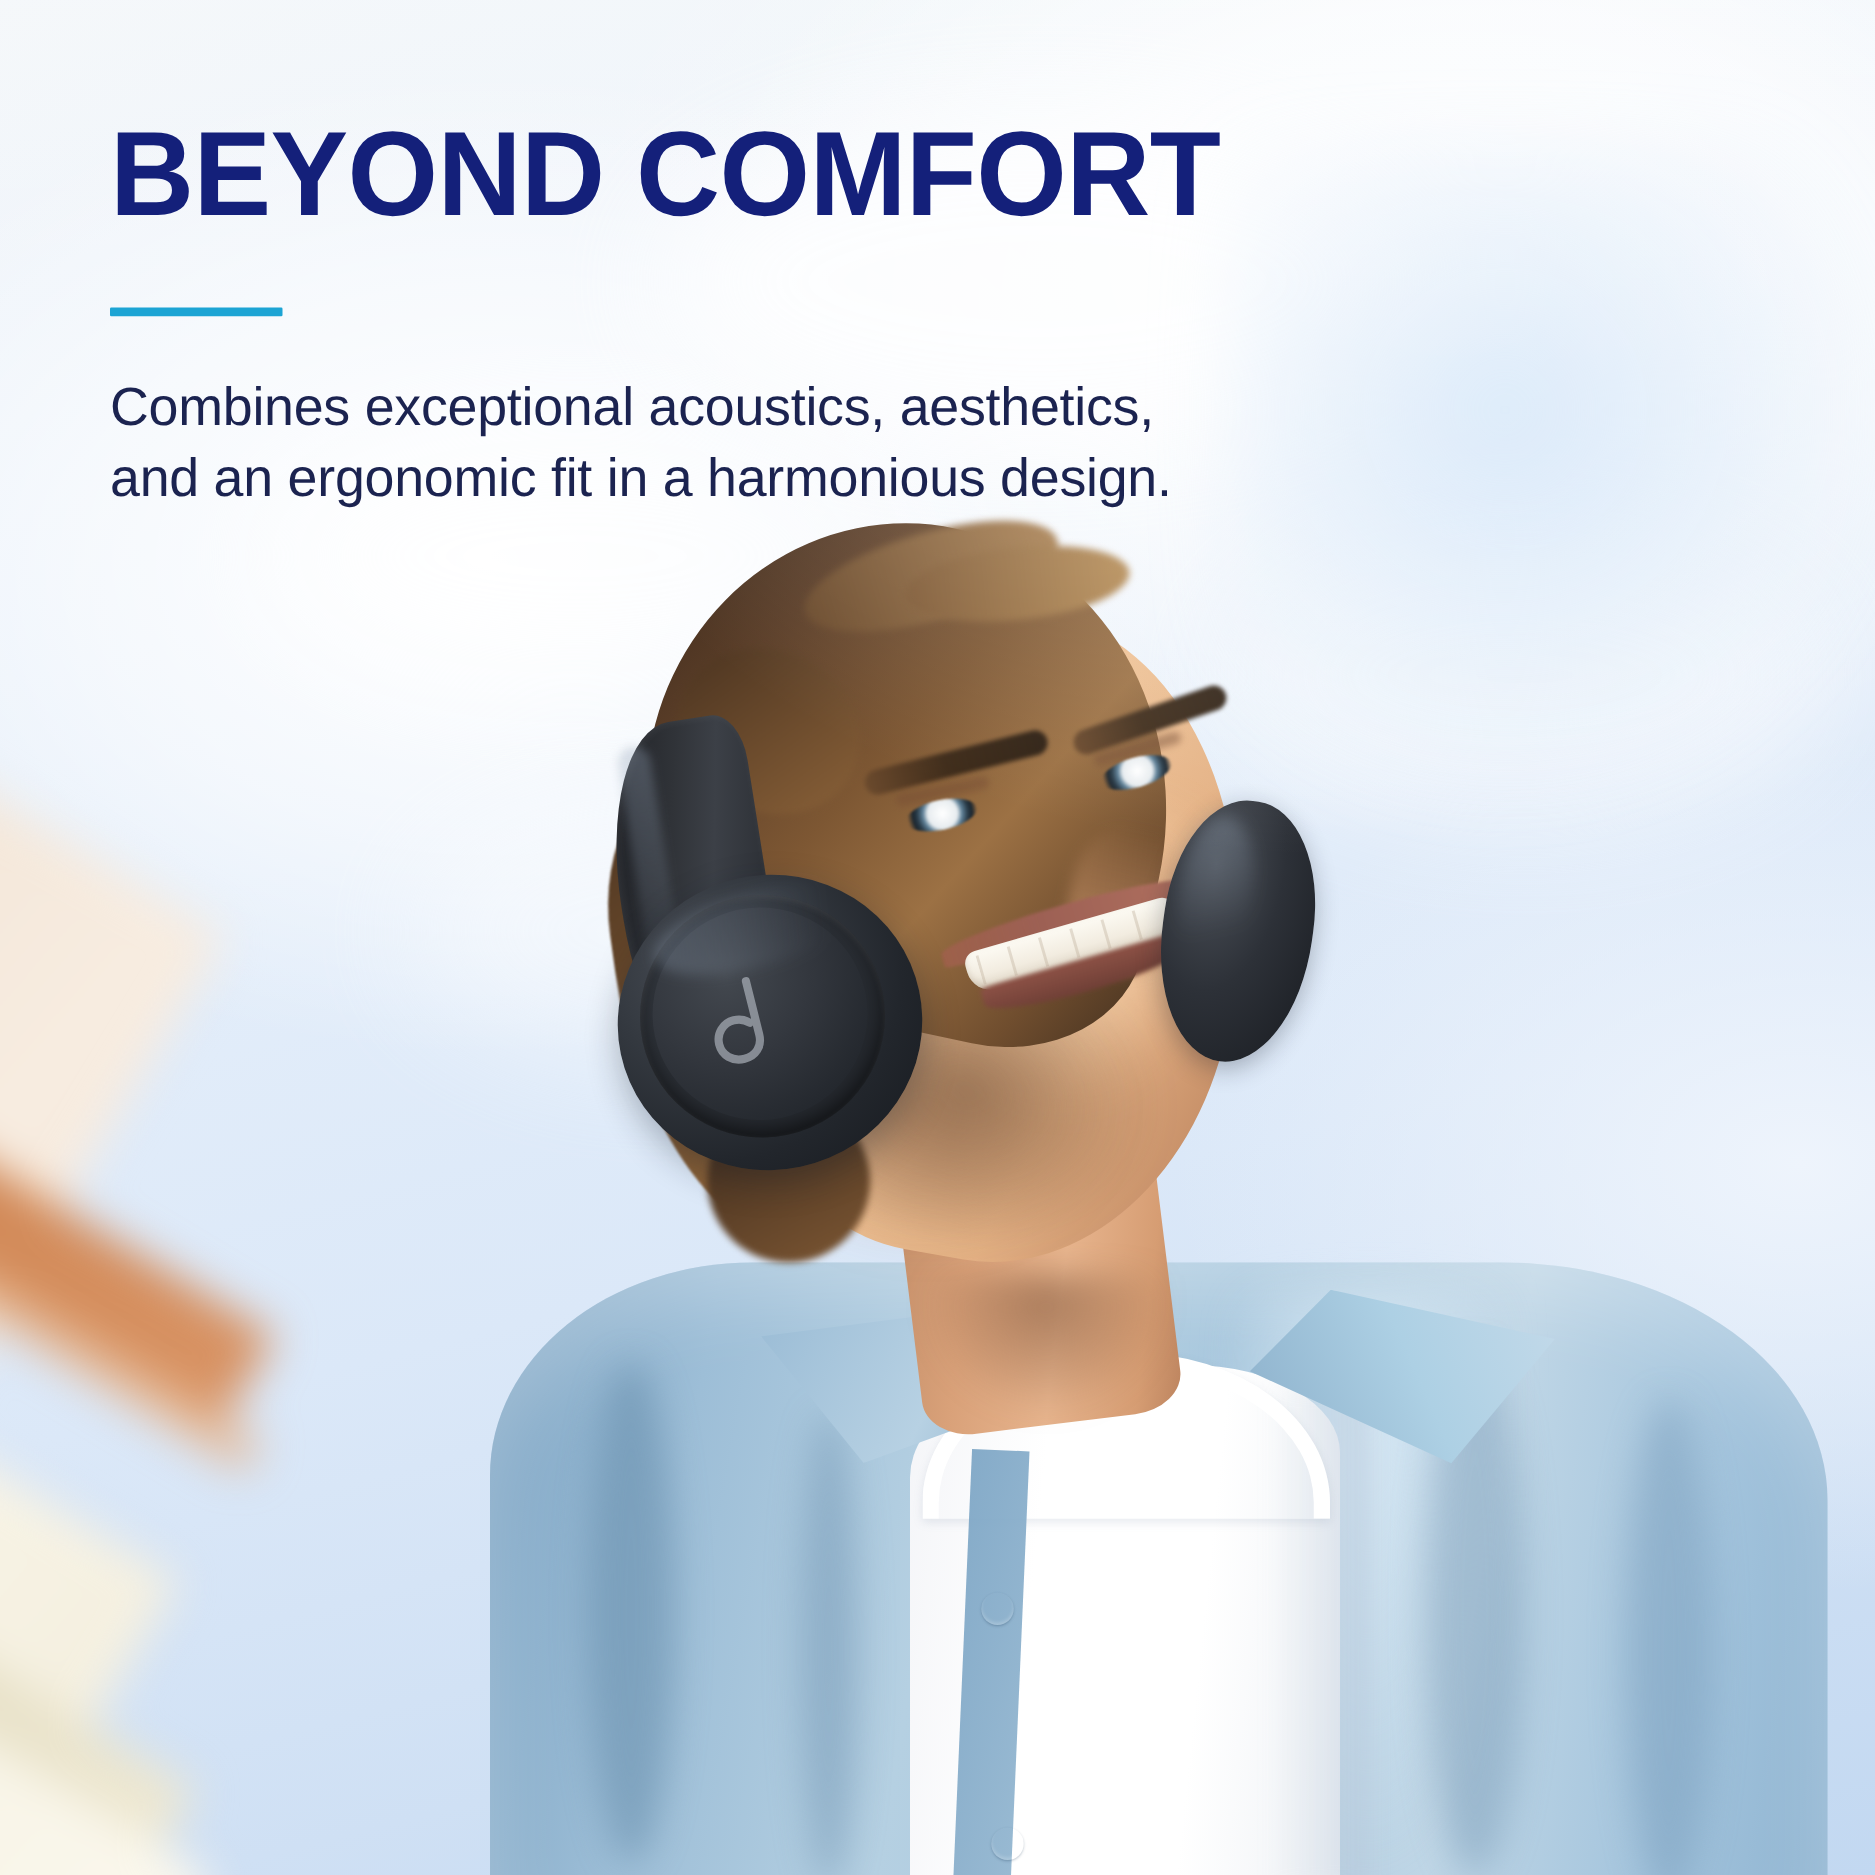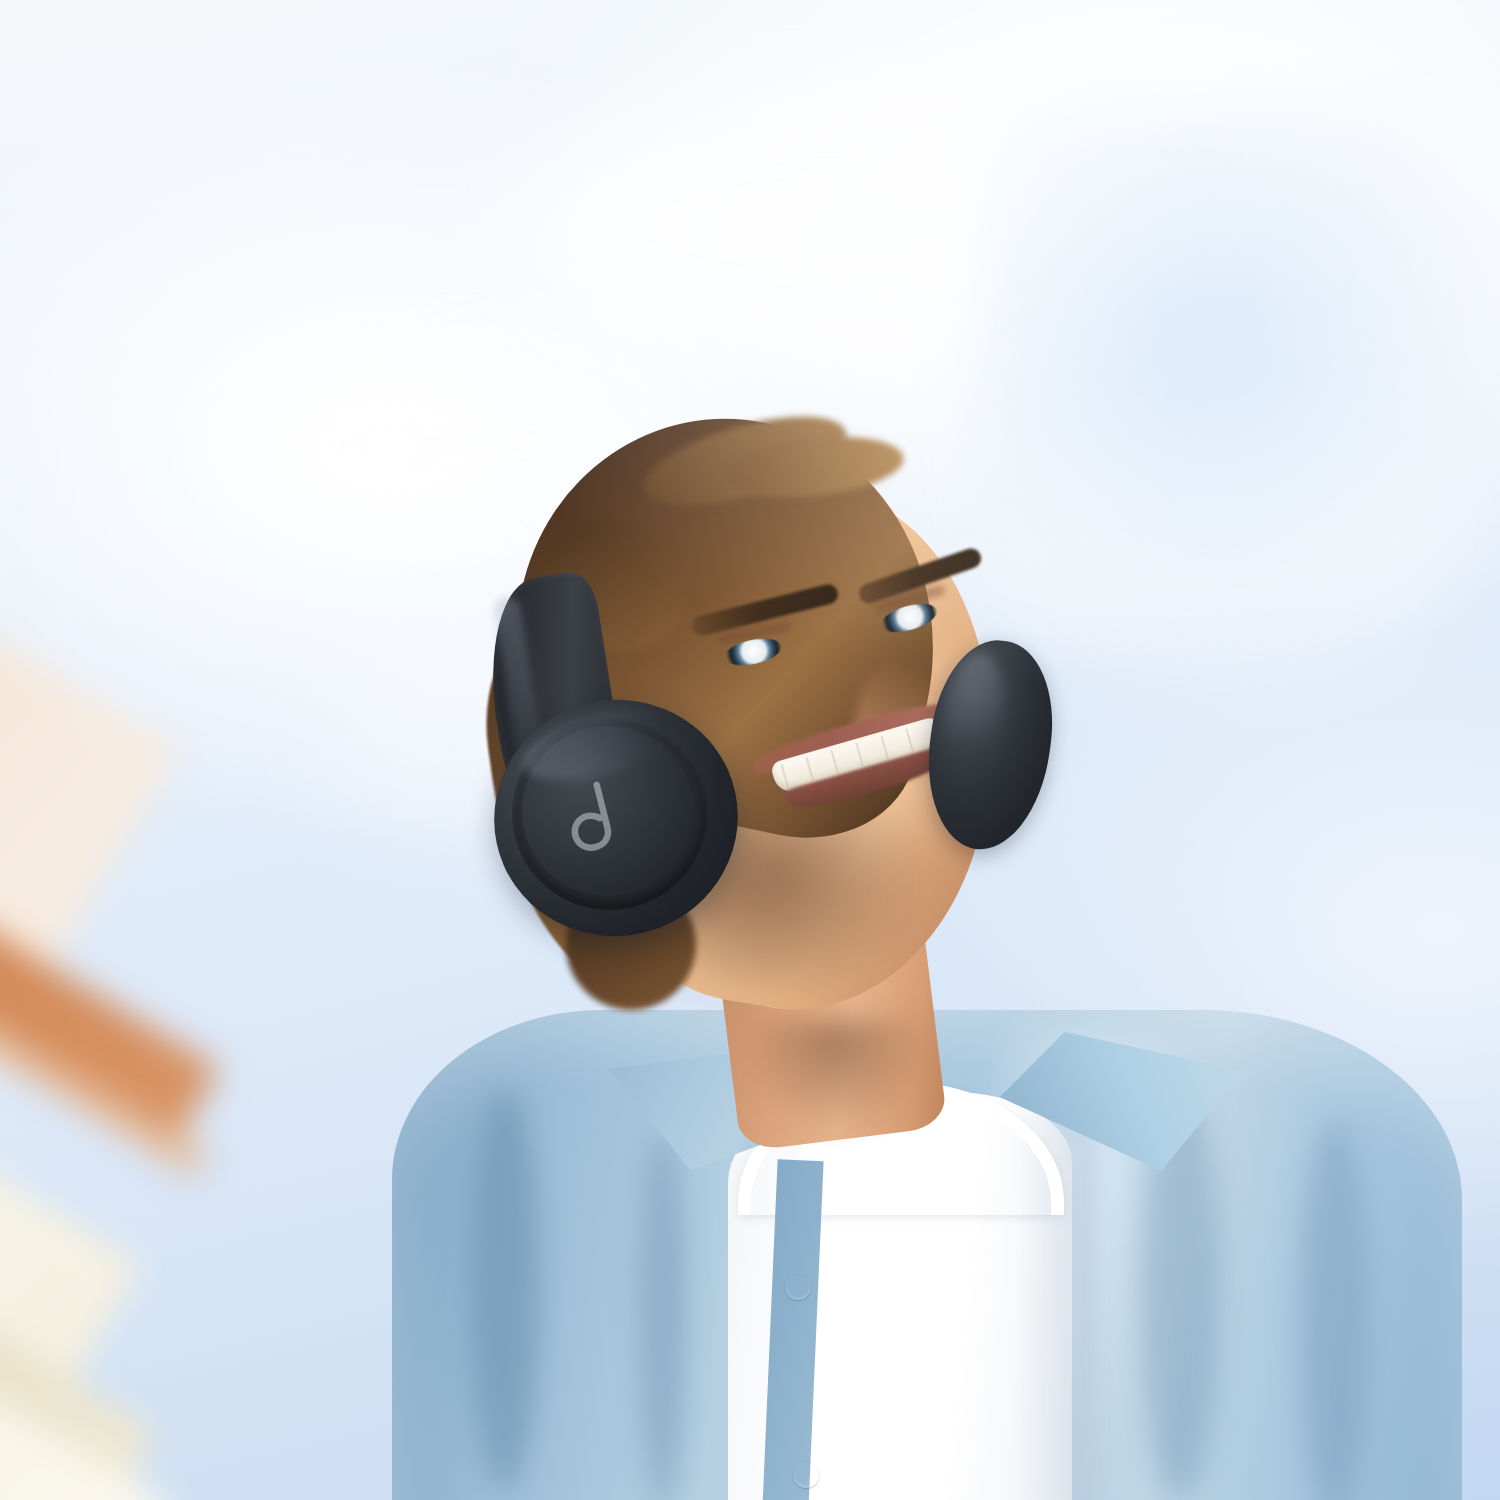--- a/index.html
+++ b/index.html
@@ -601,14 +601,24 @@
         <svg viewBox="0 0 60 70" width="60" height="70" aria-hidden="true">
           <path d="M38 6 C38 6 38 44 38 50 C38 60 31 66 22 66 C12 66 5 59 5 50 C5 41 12 34 21 34 C26 34 30 36 33 39" fill="none" stroke="#b9bfc8" stroke-width="6.5" stroke-linecap="round"></path>
         </svg>
       </div>
 
     </div>
 
     <div class="grade"></div>
   </div>
 
+  <div class="copy">
+    <h1 class="headline">BEYOND COMFORT</h1>
+
+    <div class="rule"></div>
+
+    <p class="subcopy">
+      <span class="ln">Combines exceptional acoustics, aesthetics,</span>
+      <span class="ln">and an ergonomic fit in a harmonious design.</span>
+    </p>
+  </div>
 
 </div>
 
 </body></html>

